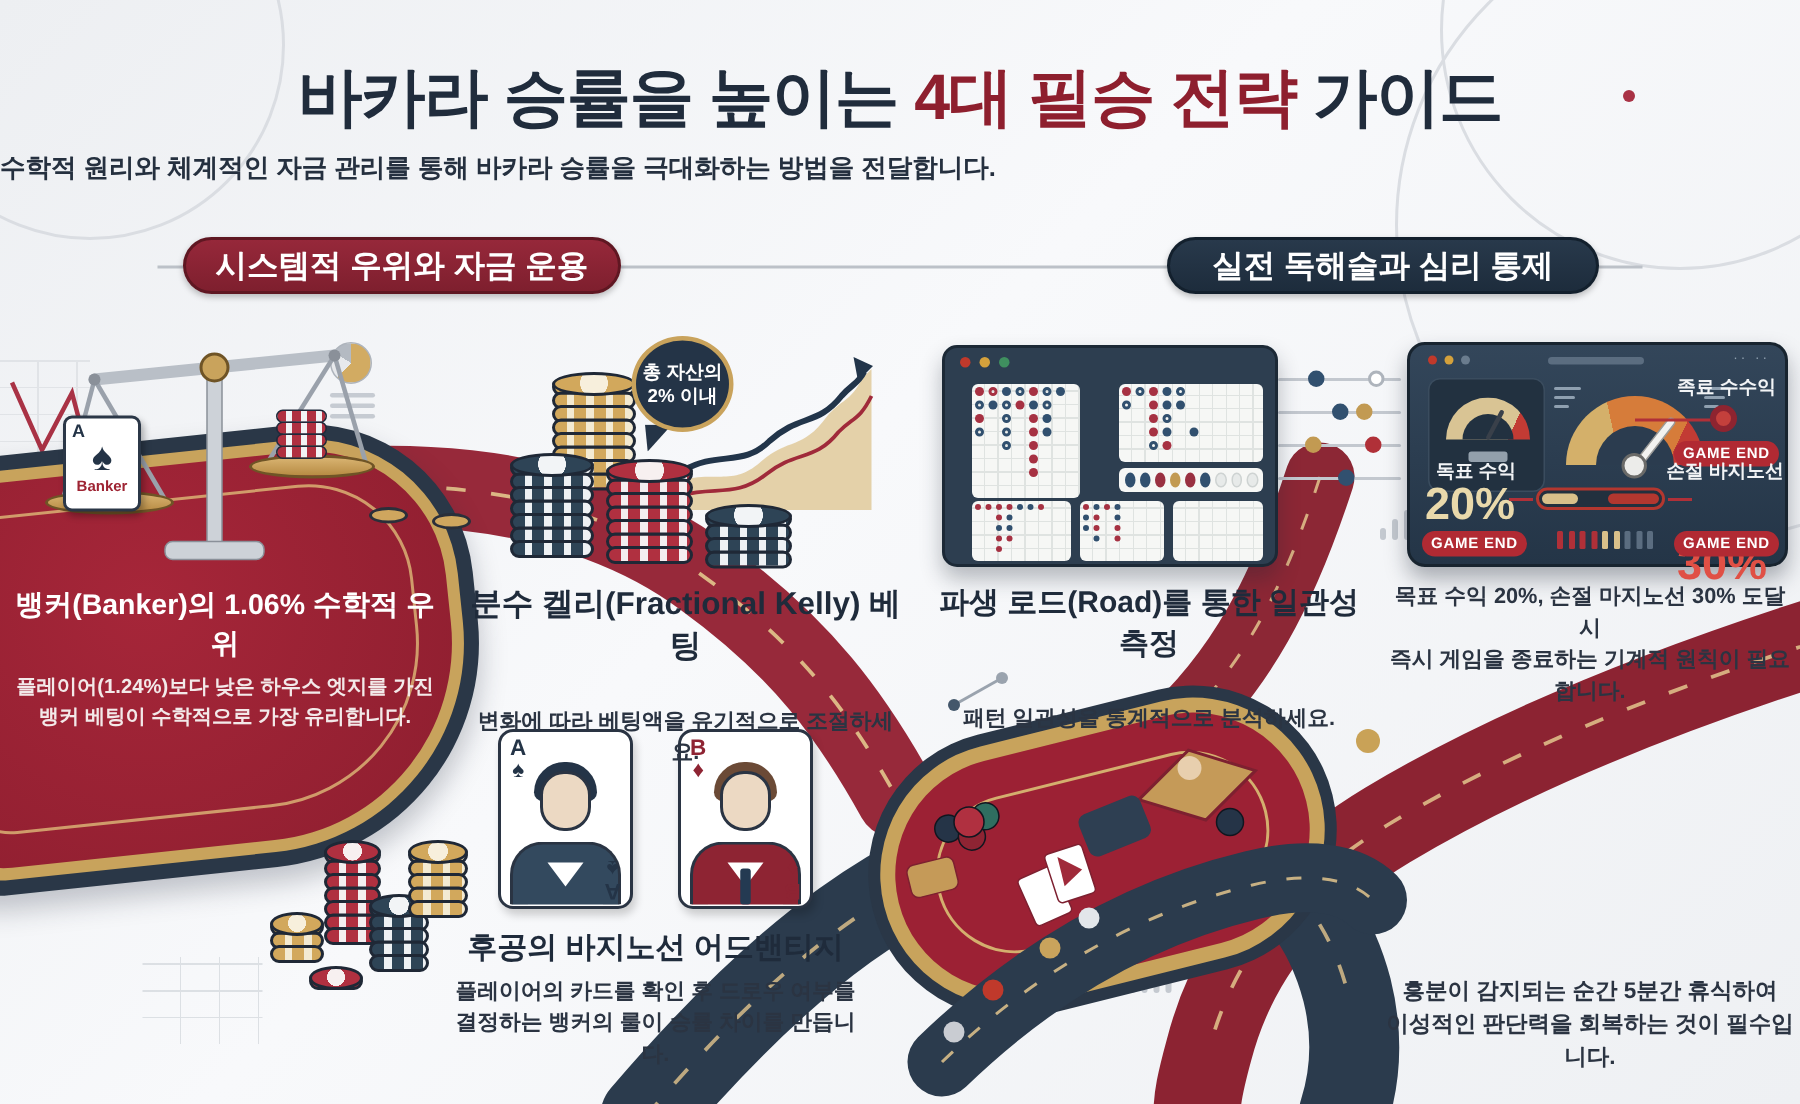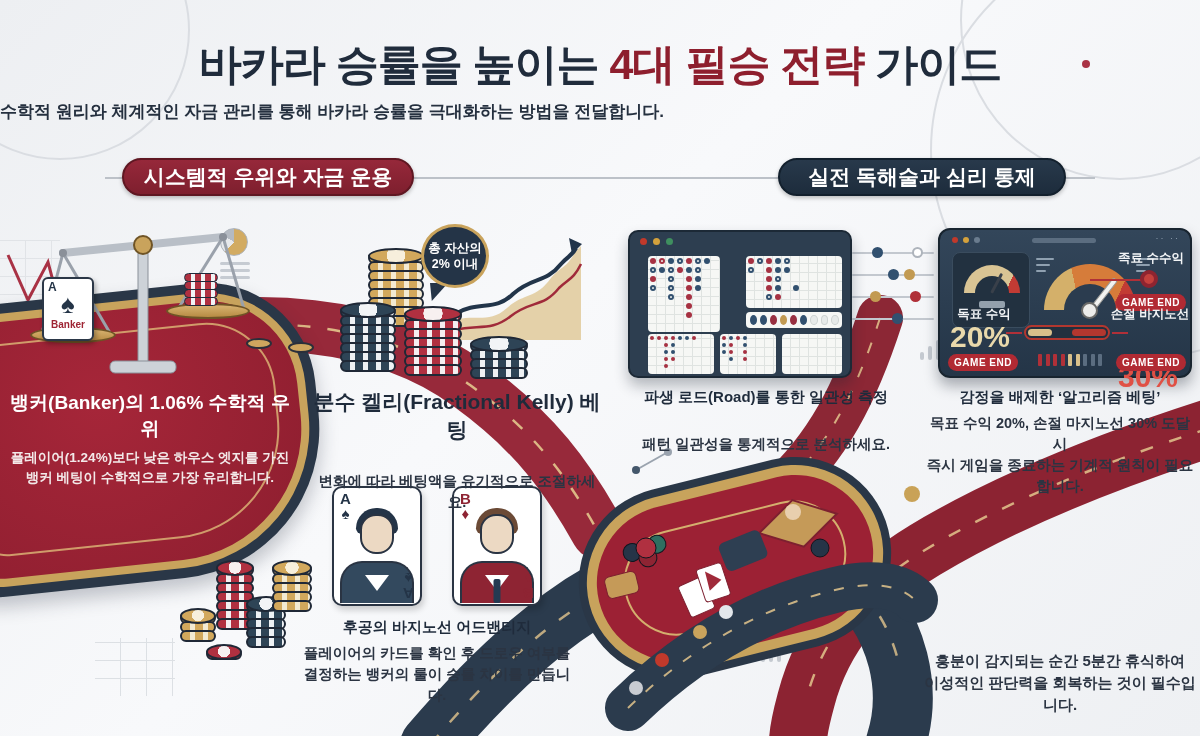--- a/index.html
+++ b/index.html
@@ -22,21 +22,21 @@
   .subtitle{position:absolute;top:100px;left:0;width:100%;z-index:6;
     font-size:17px;font-weight:700;color:#25303f;}
   .rule{position:absolute;top:177px;left:105px;width:990px;height:2px;background:#bcc1c8;z-index:1;}
   .pill{position:absolute;top:158px;height:38px;border-radius:20px;z-index:6;
     display:flex;align-items:center;justify-content:center;color:#fff;
     font-size:21px;font-weight:800;box-shadow:0 2px 4px rgba(0,0,0,.25);}
   .pill.red{left:122px;width:292px;background:linear-gradient(180deg,#96283a,#7e1f2e);border:2px solid #5f1722;}
   .pill.navy{left:778px;width:288px;background:linear-gradient(180deg,#28394b,#1d2c3c);border:2px solid #13202d;}
   
   .tblock{position:absolute;z-index:6;text-align:center;}
-  .tblock h3{margin:0 0 6px 0;font-size:15px;font-weight:800;color:#1f2b3b;}
+  .tblock h3{margin:0 0 6px 0;font-size:20px;font-weight:800;color:#1f2b3b;}
   .tblock p{margin:0;font-size:14.5px;line-height:21px;font-weight:700;color:#2b3442;}
   .tblock.onred h3{color:#fff;font-size:19px;}
   .tblock.onred p{color:#f3e9e9;font-size:13.5px;line-height:20px;font-weight:600;}
   
   .table-left{position:absolute;left:-80px;top:292px;width:400px;height:292px;z-index:2;
     transform:rotate(-6deg);background:#2a3747;border-radius:70px 110px 150px 70px;
     box-shadow:0 10px 18px rgba(30,40,60,.25);}
   .table-left .trim{position:absolute;inset:10px;background:#c8a35c;border-radius:62px 100px 140px 62px;}
   .table-left .felt{position:absolute;inset:18px;background:radial-gradient(circle at 45% 35%,#a62639,#8d1e2f);border-radius:56px 92px 132px 56px;}
   .table-left .inline{position:absolute;inset:40px;border:2px solid rgba(222,186,120,.8);border-radius:40px 70px 110px 40px;}
@@ -575,21 +575,20 @@
   </div>
   <div class="tblock" style="left:297px;top:618px;width:280px;">
     <h3>후공의 바지노선 어드밴티지</h3>
     <p><span>플레이어의 카드를 확인 후 드로우 여부를</span><br><span>결정하는 뱅커의 룰이 승률 차이를 만듭니다.</span></p>
   </div>
   <div class="tblock" style="left:618px;top:388px;width:296px;">
     <h3>파생 로드(Road)를 통한 일관성 측정</h3>
     <p><br><span>패턴 일관성을 통계적으로 분석하세요.</span></p>
   </div>
   <div class="tblock" style="left:922px;top:388px;width:276px;">
-    <h3>감정을 배제한 ‘알고리즘 베팅’</h3>
     <p><span>목표 수익 20%, 손절 마지노선 30% 도달 시</span><br><span>즉시 게임을 종료하는 기계적 원칙이 필요합니다.</span></p>
   </div>
 
   <div class="footer-note">
     <span>흥분이 감지되는 순간 5분간 휴식하여</span><br>
     <span>이성적인 판단력을 회복하는 것이 필수입니다.</span>
   </div>
 
 </div>
 

